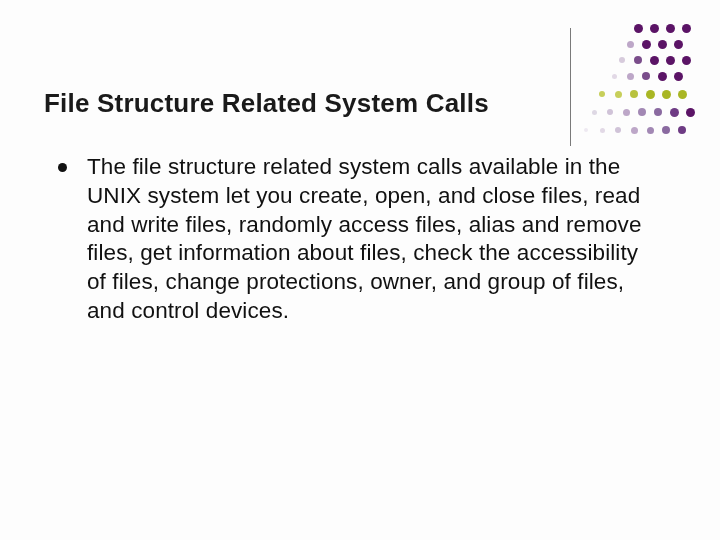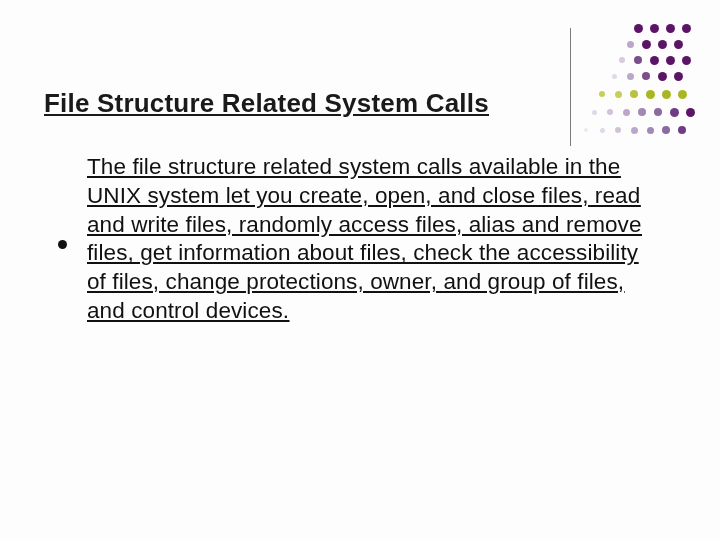--- a/index.html
+++ b/index.html
@@ -1,15 +1,15 @@
 <!DOCTYPE html>
 <html><head>
   <meta charset="utf-8">
   <style>
-    * { margin: 0; padding: 0; box-sizing: border-box; text-decoration: underline; }
+    * { margin: 0; padding: 0; box-sizing: border-box; }
     body {
       width: 720px;
       height: 540px;
       background: #fdfdfd;
       font-family: Arial, Helvetica, sans-serif;
       position: relative;
       overflow: hidden;
     }
     .decoration {
       position: absolute;
@@ -35,21 +35,21 @@
     }
     .title {
       font-size: 26px;
       font-weight: bold;
       color: #1a1a1a;
       margin-bottom: 34px;
       letter-spacing: 0.2px;
     }
     .body-row {
       display: flex;
-      align-items: center;
+      align-items: flex-start;
       padding-left: 14px;
       padding-right: 30px;
     }
     .bullet {
       width: 9px;
       height: 9px;
       border-radius: 50%;
       background: #111;
       flex: 0 0 auto;
       margin-top: 10px;

